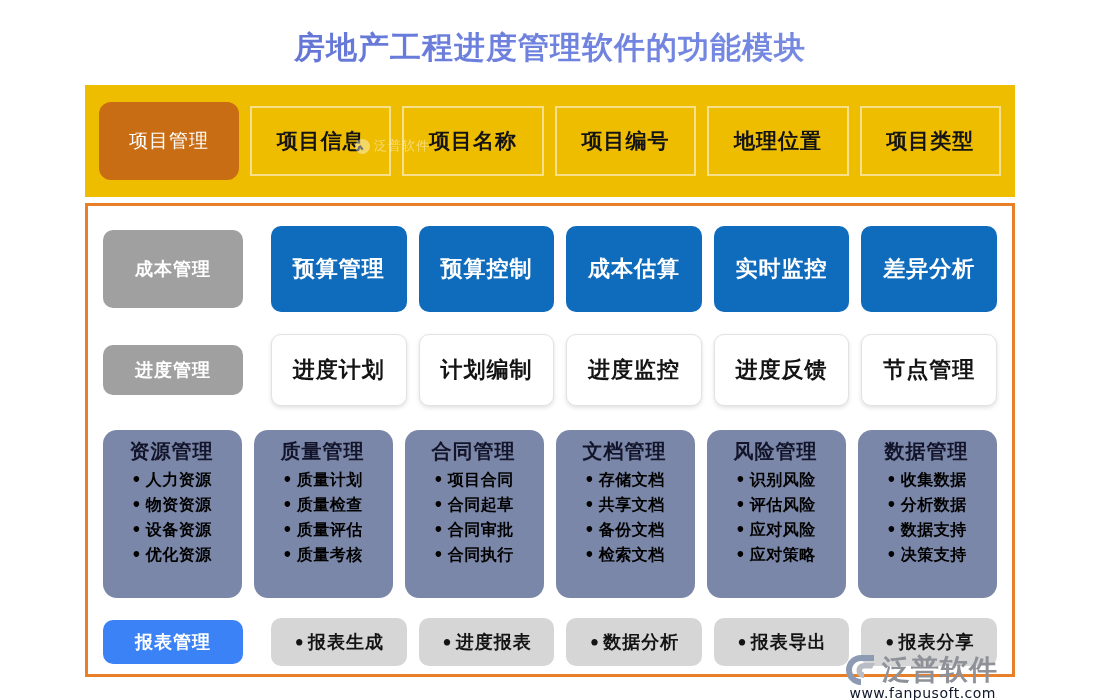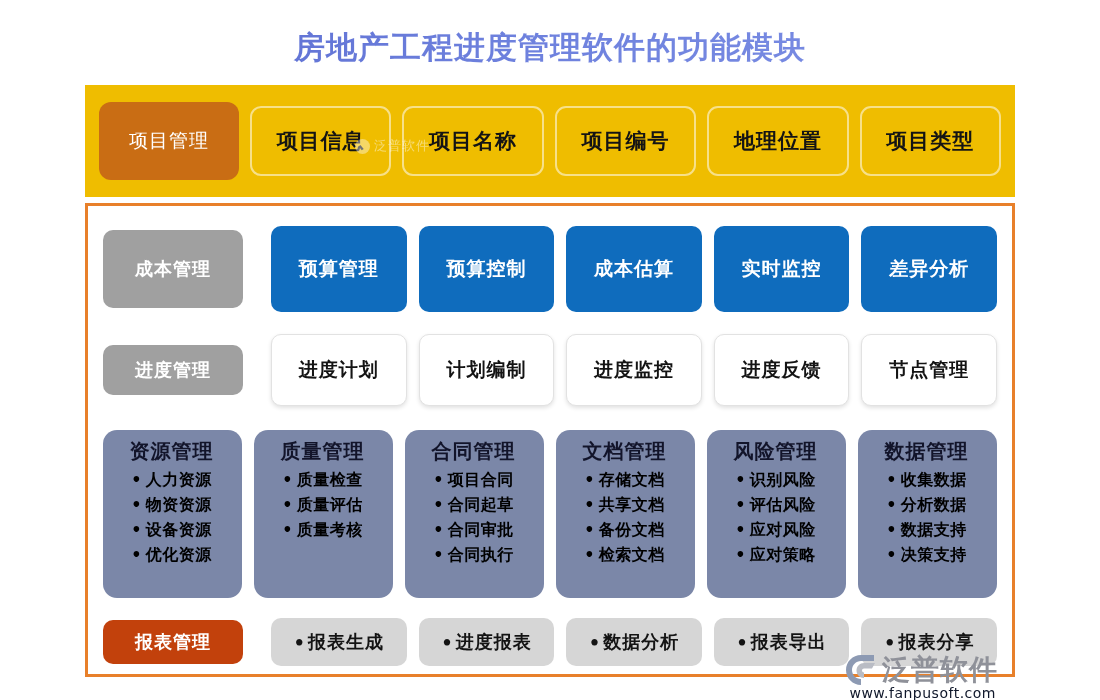--- a/index.html
+++ b/index.html
@@ -69,21 +69,21 @@
     font-size: 19px;
     font-weight: normal;
     flex: 0 0 auto;
     letter-spacing: 1px;
     font-family: "DejaVu Serif", "Liberation Serif", serif;
   }
   .header-band .hdr-item {
     flex: 1 1 0;
     height: 70px;
     border: 2px solid #f7e089;
-    border-radius: 11px;
+    border-radius: 0;
     display: flex;
     align-items: center;
     justify-content: center;
     color: #141414;
     font-size: 21px;
     font-weight: bold;
     letter-spacing: 1px;
     font-family: "DejaVu Serif", "Liberation Serif", serif;
     box-sizing: border-box;
   }
@@ -142,21 +142,21 @@
     flex: 1 1 auto;
     display: flex;
     gap: 12px;
   }
   .cell {
     flex: 1 1 0;
     display: flex;
     align-items: center;
     justify-content: center;
     border-radius: 10px;
-    font-size: 19px;
+    font-size: 22px;
     font-weight: bold;
     letter-spacing: 1px;
     font-family: "DejaVu Serif", "Liberation Serif", serif;
     box-sizing: border-box;
     text-align: center;
   }
 
   
   .row-cost { height: 86px; margin-top: 4px; }
   .row-cost .row-label { background: #a0a0a0; height: 78px; align-self: center; }
@@ -217,21 +217,21 @@
     text-align: center;
     white-space: nowrap;
   }
   .card-list li::before {
     content: "\2022";
     margin-right: 4px;
   }
 
   
   .row-report { height: 48px; margin-top: 20px; }
-  .row-report .row-label { background: #c2410c; height: 44px; align-self: center; text-align: right; }
+  .row-report .row-label { background: #3b82f6; height: 44px; align-self: center; text-align: right; }
   .row-report .cell {
     background: #d6d6d6;
     color: #141414;
     font-size: 18px;
   }
   .row-report .cell::before {
     content: "\2022";
     margin-right: 2px;
   }
 
@@ -324,20 +324,21 @@
           <li>人力资源</li>
           <li>物资资源</li>
           <li>设备资源</li>
           <li>优化资源</li>
         </ul>
       </div>
 
       <div class="card">
         <div class="card-title">质量管理</div>
         <ul class="card-list">
+          <li>质量计划</li>
           <li>质量检查</li>
           <li>质量评估</li>
           <li>质量考核</li>
         </ul>
       </div>
 
       <div class="card">
         <div class="card-title">合同管理</div>
         <ul class="card-list">
           <li>项目合同</li>

